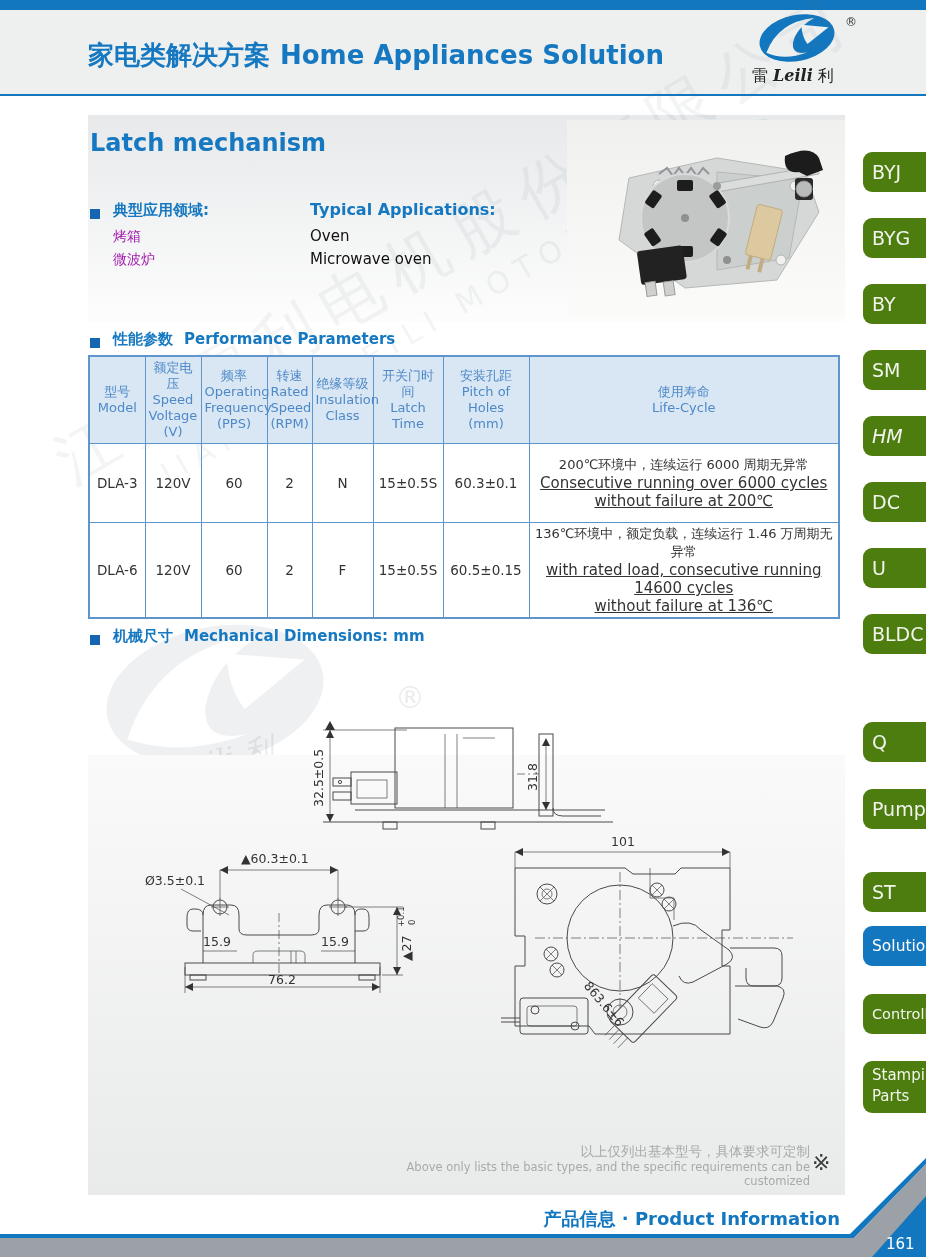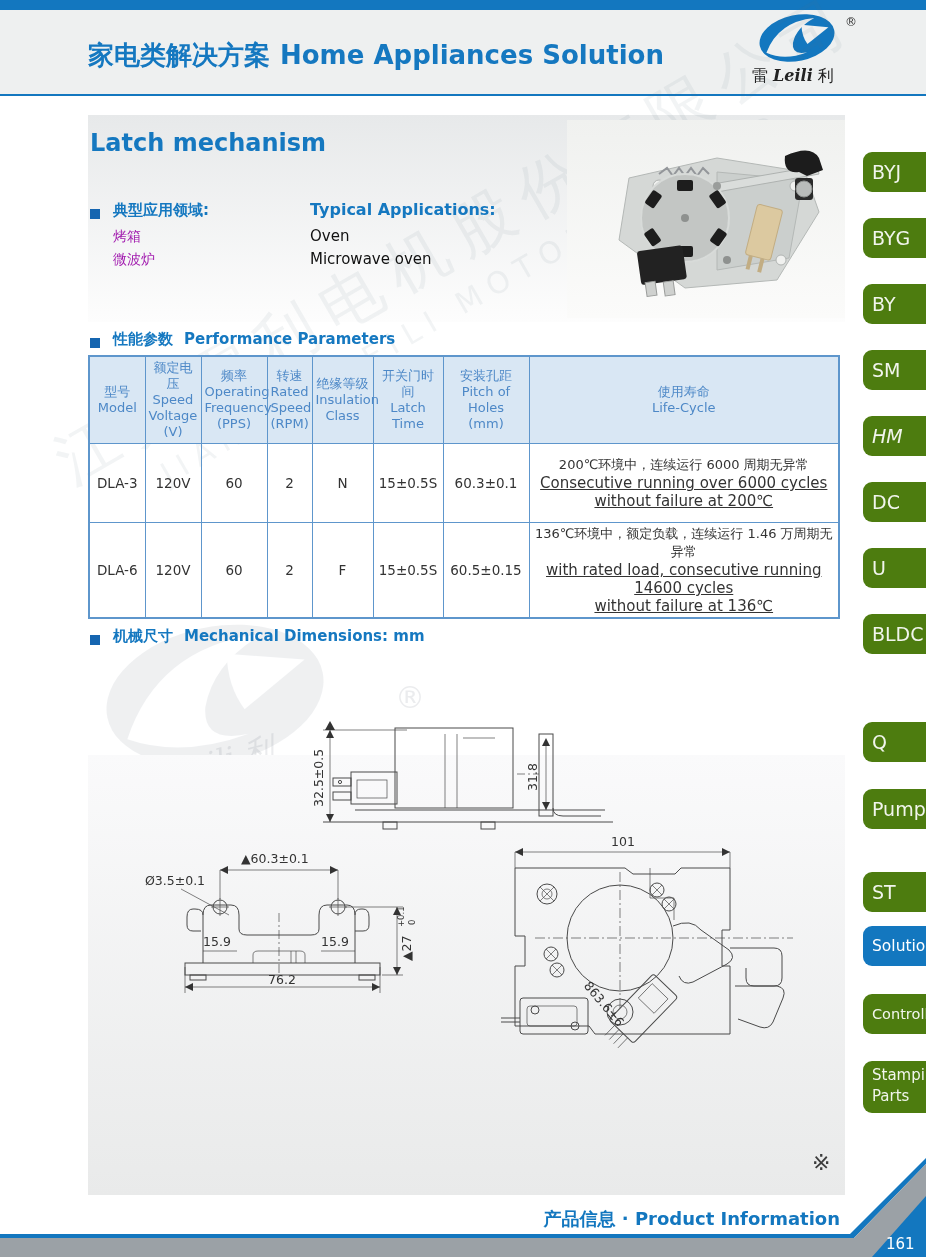--- a/index.html
+++ b/index.html
@@ -409,20 +409,24 @@
   <div class="tab" style="top:482px;">DC</div>
   <div class="tab" style="top:548px;">U</div>
   <div class="tab" style="top:614px;">BLDC</div>
   <div class="tab" style="top:722px;">Q</div>
   <div class="tab" style="top:789px;">Pump</div>
   <div class="tab" style="top:856px;margin-top:16px;">ST</div>
   <div class="tab active" style="top:926px;">Solution</div>
   <div class="tab small" style="top:994px;">Controller</div>
   <div class="tab two-line" style="top:1061px;">Stamping Parts</div>
 
+  <div class="abs" id="note">
+    <div class="zh">以上仅列出基本型号，具体要求可定制</div>
+    <div class="en">Above only lists the basic types, and the specific requirements can be customized</div>
+  </div>
   <div class="abs" id="note-mark">※</div>
 
   <div class="abs" id="prod-info">
     <span>产品信息</span>
     <span>·</span>
     <span>Product Information</span>
   </div>
 
   <svg class="abs" id="bottom-strip" width="926" height="107" viewBox="0 0 926 107">
     <polygon points="0,84 850,84 926,8 926,14 854,88 0,88" fill="#1377bf"></polygon>

